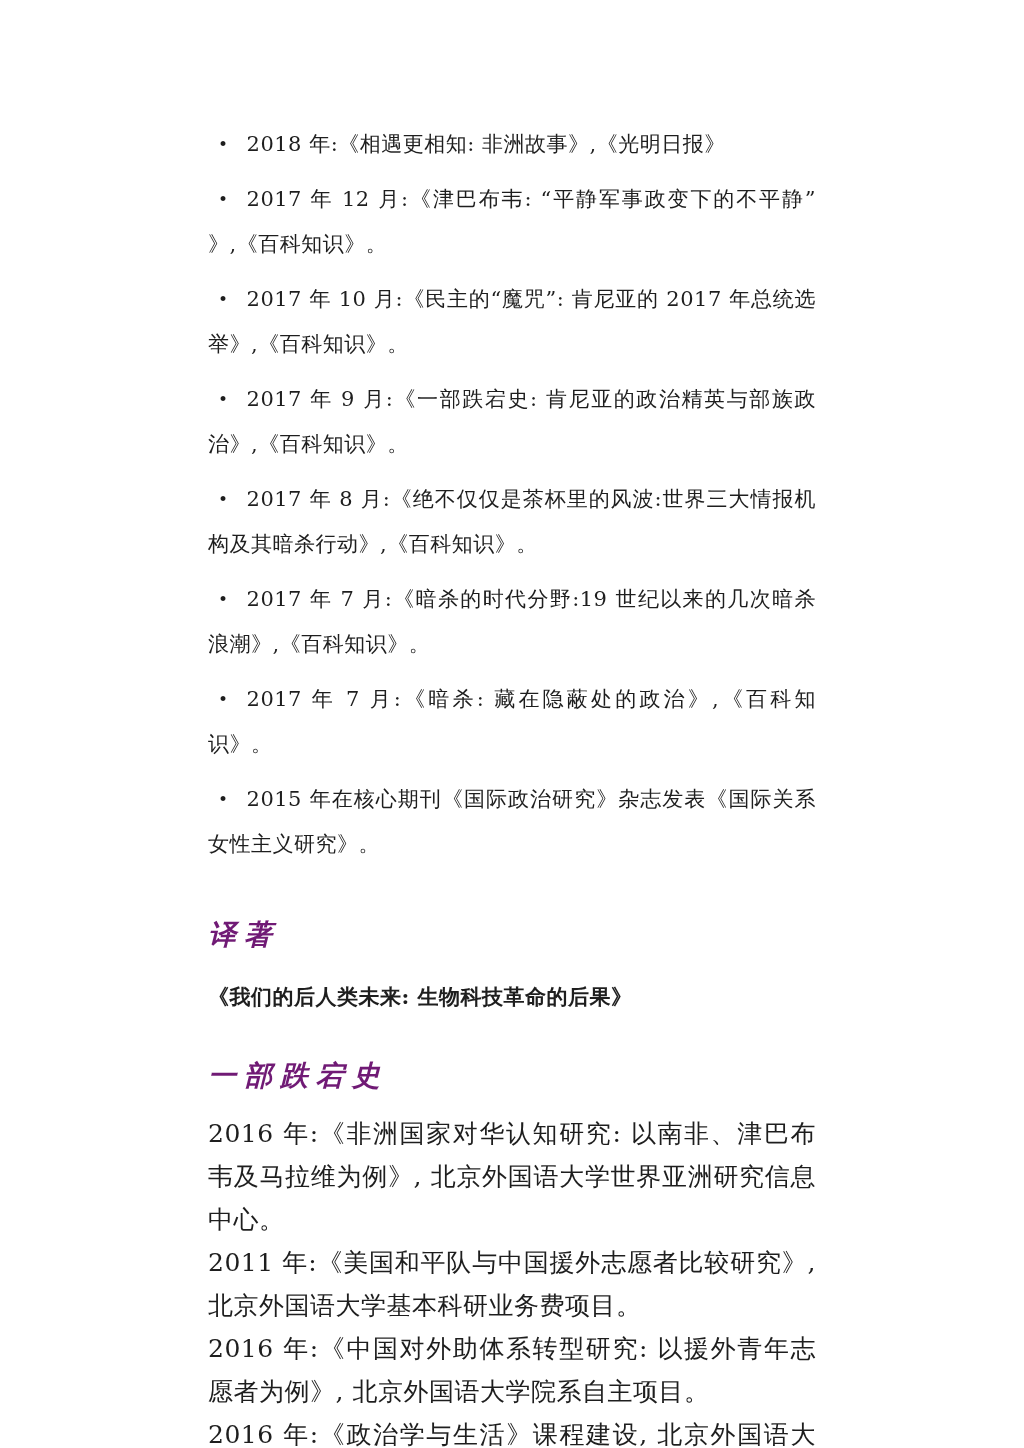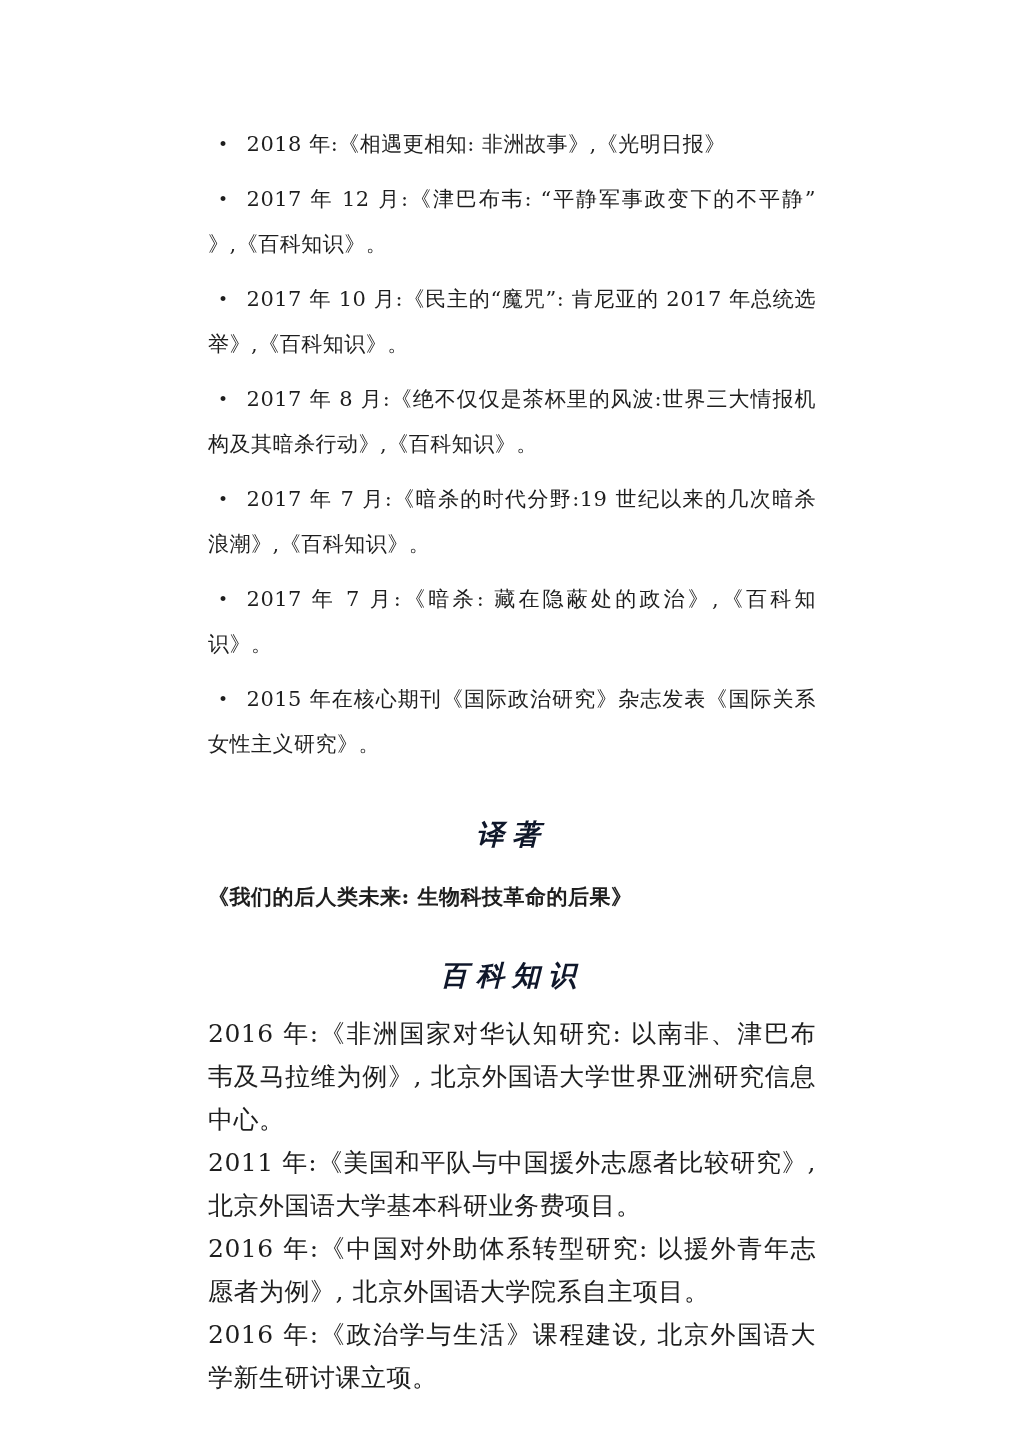--- a/index.html
+++ b/index.html
@@ -37,22 +37,21 @@
     color: #1e1e1e;
   }
 
   
   .section-heading {
     font-size: 28px;
     line-height: 40px;
     font-weight: bold;
     font-style: italic;
     letter-spacing: 8px;
-    color: #0f172a;
-    text-align: center;
+    color: #701a75;
   }
   .h-translations { margin-top: 48px; }
   .h-research     { margin-top: 38px; }
 
   
   .translation-title {
     margin-top: 20px;
     font-size: 21px;
     line-height: 43px;
     letter-spacing: 0.5px;
@@ -71,30 +70,31 @@
 </head>
 <body>
 
 <div class="page">
   <div class="content">
 
     <ul class="pub-list">
       <li><span class="bullet">•</span><span>2018 年:《相遇更相知: 非洲故事》,《光明日报》</span></li>
       <li><span class="bullet">•</span><span>2017 年 12 月:《津巴布韦: “平静军事政变下的不平静” 》,《百科知识》。</span></li>
       <li><span class="bullet">•</span><span>2017 年 10 月:《民主的“魔咒”: 肯尼亚的 2017 年总统选举》,《百科知识》。</span></li>
+      <li><span class="bullet">•</span><span>2017 年 9 月:《一部跌宕史: 肯尼亚的政治精英与部族政治》,《百科知识》。</span></li>
       <li><span class="bullet">•</span><span>2017 年 8 月:《绝不仅仅是茶杯里的风波:世界三大情报机构及其暗杀行动》,《百科知识》。</span></li>
       <li><span class="bullet">•</span><span>2017 年 7 月:《暗杀的时代分野:19 世纪以来的几次暗杀浪潮》,《百科知识》。</span></li>
       <li><span class="bullet">•</span><span>2017 年 7 月:《暗杀: 藏在隐蔽处的政治》,《百科知识》。</span></li>
       <li><span class="bullet">•</span><span>2015 年在核心期刊《国际政治研究》杂志发表《国际关系女性主义研究》。</span></li>
     </ul>
 
     <h2 class="section-heading h-translations">译著</h2>
     <p class="translation-title">《我们的后人类未来: 生物科技革命的后果》</p>
 
-    <h2 class="section-heading h-research">百科知识</h2>
+    <h2 class="section-heading h-research">一部跌宕史</h2>
     <div class="research-block">
       <p>2016 年:《非洲国家对华认知研究: 以南非、津巴布韦及马拉维为例》, 北京外国语大学世界亚洲研究信息中心。</p>
       <p>2011 年:《美国和平队与中国援外志愿者比较研究》, 北京外国语大学基本科研业务费项目。</p>
       <p>2016 年:《中国对外助体系转型研究: 以援外青年志愿者为例》, 北京外国语大学院系自主项目。</p>
       <p>2016 年:《政治学与生活》课程建设, 北京外国语大学新生研讨课立项。</p>
     </div>
 
   </div>
 </div>
 

